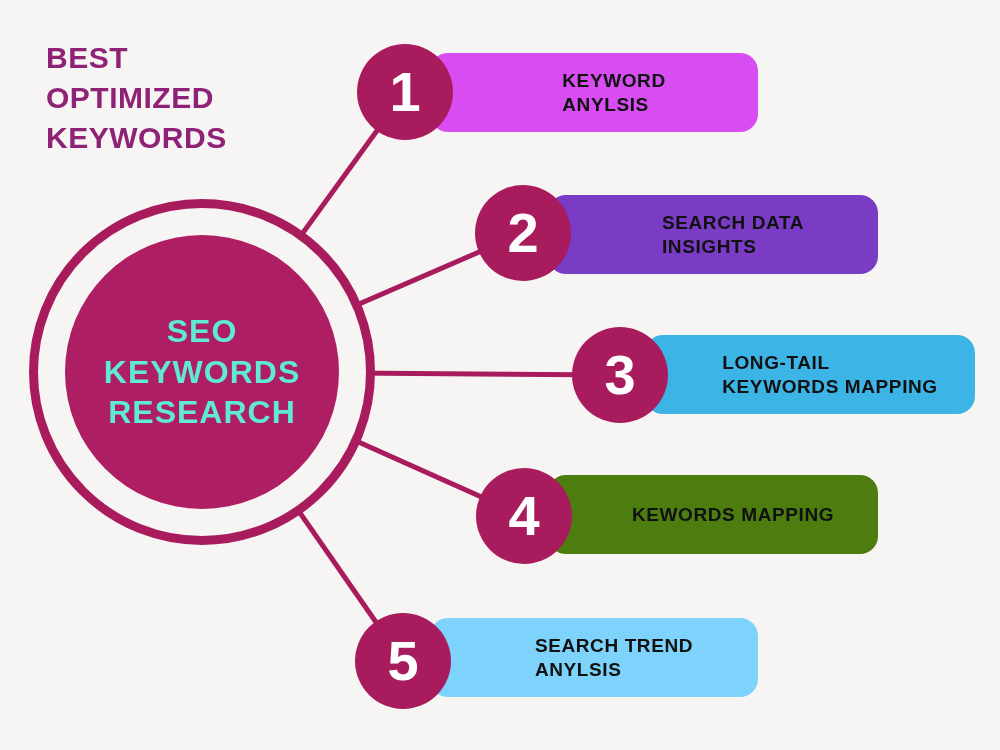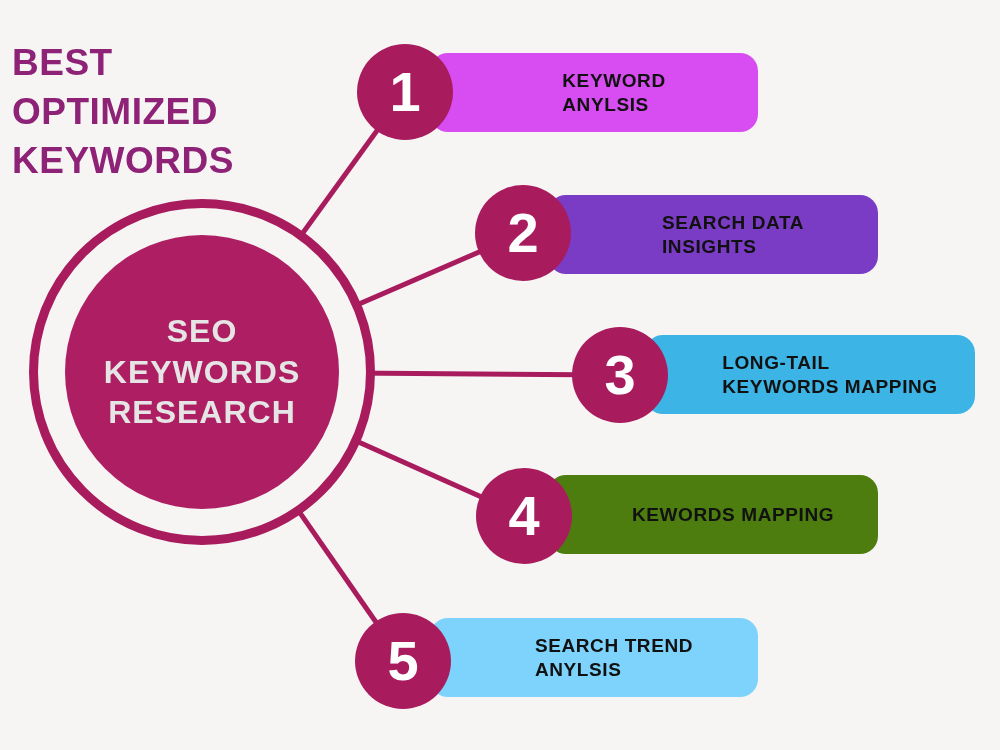--- a/index.html
+++ b/index.html
@@ -12,23 +12,23 @@
     position: relative;
     width: 1000px;
     height: 750px;
     background: #f7f5f4;
   }
   .multiline { white-space: pre-line; }
 
   
   .title {
     position: absolute;
-    left: 12px;
+    left: 46px;
     top: 38px;
-    font-size: 37px;
+    font-size: 30px;
     line-height: 1.33;
     font-weight: 800;
     letter-spacing: 0.5px;
     z-index: 4;
   }
 
   
   .lines-svg {
     position: absolute;
     left: 0; top: 0;
@@ -55,21 +55,21 @@
     align-items: center;
     justify-content: center;
     text-align: center;
     z-index: 3;
   }
   .center-label {
     font-size: 32px;
     line-height: 1.28;
     font-weight: 800;
     letter-spacing: 1px;
-    color: #e5e5e5;
+    color: #5eead4;
   }
 
   
   .num-circle {
     position: absolute;
     width: 96px; height: 96px;
     border-radius: 50%;
     display: flex;
     align-items: center;
     justify-content: center;

